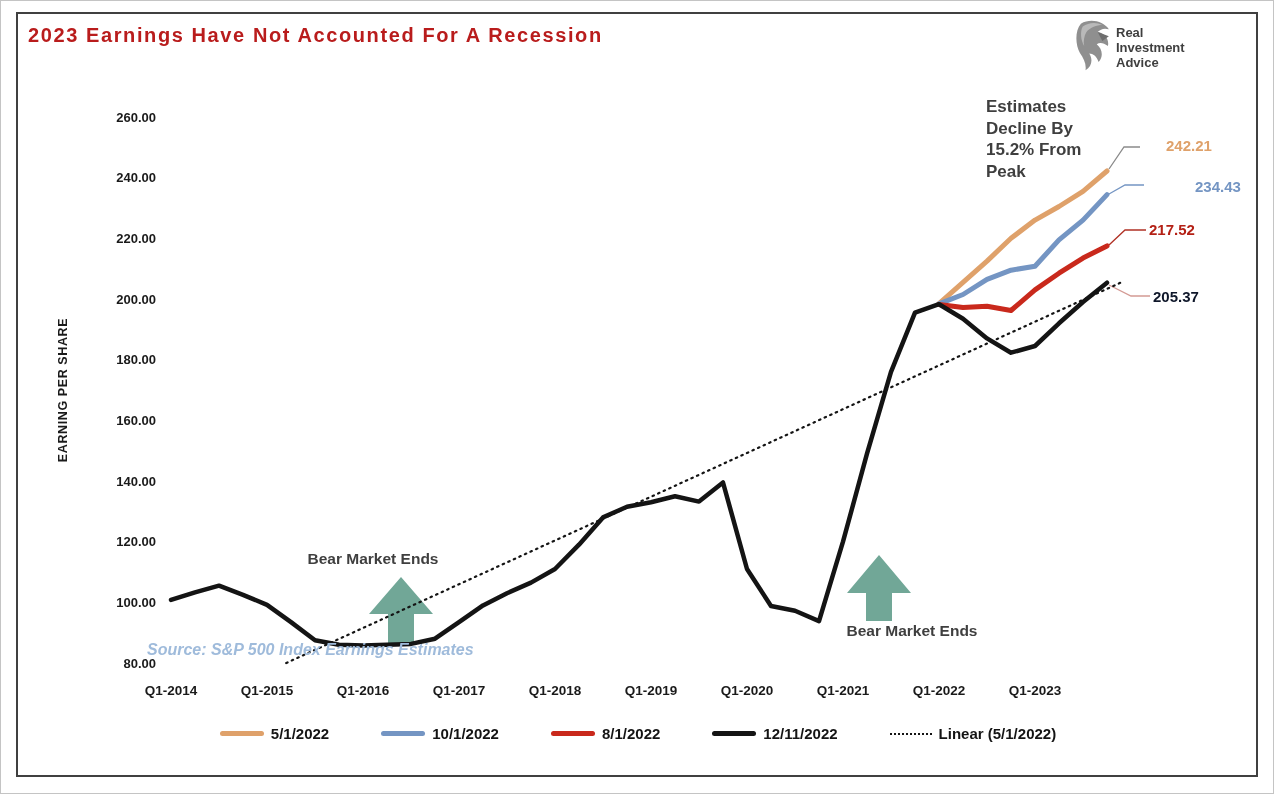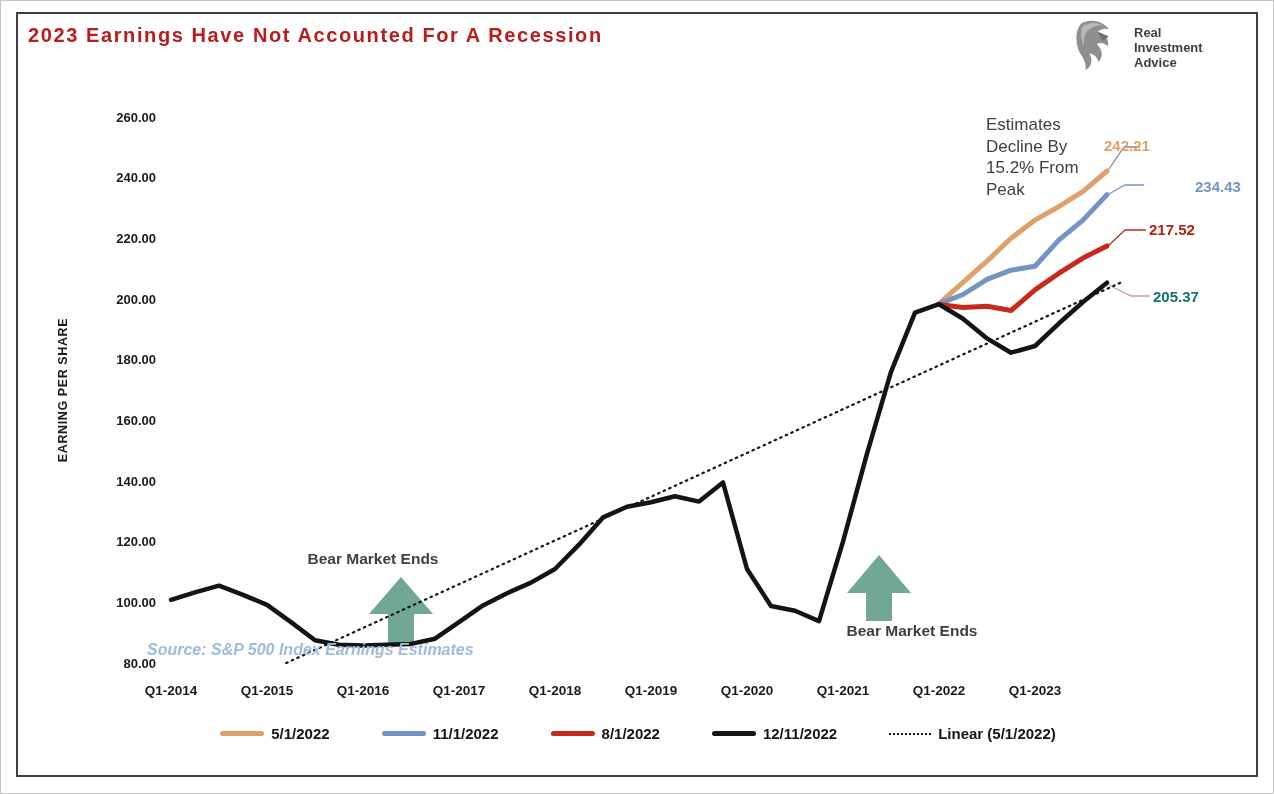--- a/index.html
+++ b/index.html
@@ -4,34 +4,34 @@
 <style>
   html,body{margin:0;padding:0;background:#fff;}
   body{width:1274px;height:794px;position:relative;overflow:hidden;
        font-family:"Liberation Sans","DejaVu Sans",sans-serif;color:#1a1a1a;
        border:1px solid #c4c4c4;box-sizing:border-box;}
   .frame{position:absolute;left:15px;top:11px;width:1242px;height:765px;
          border:2px solid #404040;background:#fff;box-sizing:border-box;}
   .title{position:absolute;left:27px;top:23px;font-size:20px;font-weight:bold;
          letter-spacing:1.6px;color:#b91c1c;white-space:nowrap;}
   .logo{position:absolute;left:1072px;top:18px;display:flex;align-items:center;}
-  .logo-text{margin-left:21px;font-size:13px;font-weight:bold;color:#3f3f3f;line-height:15px;}
+  .logo-text{margin-left:3px;font-size:13px;font-weight:bold;color:#3f3f3f;line-height:15px;}
   #plot{position:absolute;left:0;top:0;width:1274px;height:794px;}
-  .ann-estimates{position:absolute;left:985px;top:95px;font-size:17px;font-weight:normal;
-                 color:#3f3f3f;line-height:21.5px;margin-top:18px;}
+  .ann-estimates{position:absolute;left:985px;top:95px;font-size:17px;font-weight:bold;
+                 color:#3f3f3f;line-height:21.5px;}
   .bear{position:absolute;font-size:15.5px;font-weight:bold;color:#3f3f3f;white-space:nowrap;}
   .bear1{left:372px;top:549px;transform:translateX(-50%);}
   .bear2{left:911px;top:621px;transform:translateX(-50%);}
   .source{position:absolute;left:146px;top:640px;font-size:16px;font-weight:bold;
           font-style:italic;color:#9fbbdb;}
   .endlbl{position:absolute;font-size:15px;font-weight:bold;white-space:nowrap;}
-  .endlbl.o{left:1103px;top:136px;color:#dfa16a;}
+  .endlbl.o{left:1165px;top:136px;color:#dfa16a;}
   .endlbl.b{left:1146px;top:177px;color:#7495c3;margin-left:48px;}
   .endlbl.r{left:1148px;top:220px;color:#b42015;}
-  .endlbl.k{left:1152px;top:287px;color:#0f766e;}
+  .endlbl.k{left:1152px;top:287px;color:#0f172a;}
   .legend{position:absolute;left:17px;top:724px;width:1240px;display:flex;
           justify-content:center;align-items:center;gap:52px;}
   .li{display:flex;align-items:center;gap:7px;font-size:15px;font-weight:bold;color:#141414;}
   .sw{width:44px;height:5px;border-radius:3px;display:inline-block;}
   .sw.dot{width:42px;height:0;border-radius:0;border-top:2.4px dotted #141414;background:none;}
 </style>
 </head>
 <body>
 
 <div class="frame"></div>
@@ -108,21 +108,21 @@
 <span class="endlbl r">217.52</span>
 <span class="endlbl k">205.37</span>
 
 <div class="legend">
   <div class="li">
     <span class="sw" style="background:#dfa16a"></span>
     <span>5/1/2022</span>
   </div>
   <div class="li">
     <span class="sw" style="background:#7495c3"></span>
-    <span>11/1/2022</span>
+    <span>10/1/2022</span>
   </div>
   <div class="li">
     <span class="sw" style="background:#c9291c"></span>
     <span>8/1/2022</span>
   </div>
   <div class="li">
     <span class="sw" style="background:#141414"></span>
     <span>12/11/2022</span>
   </div>
   <div class="li">

